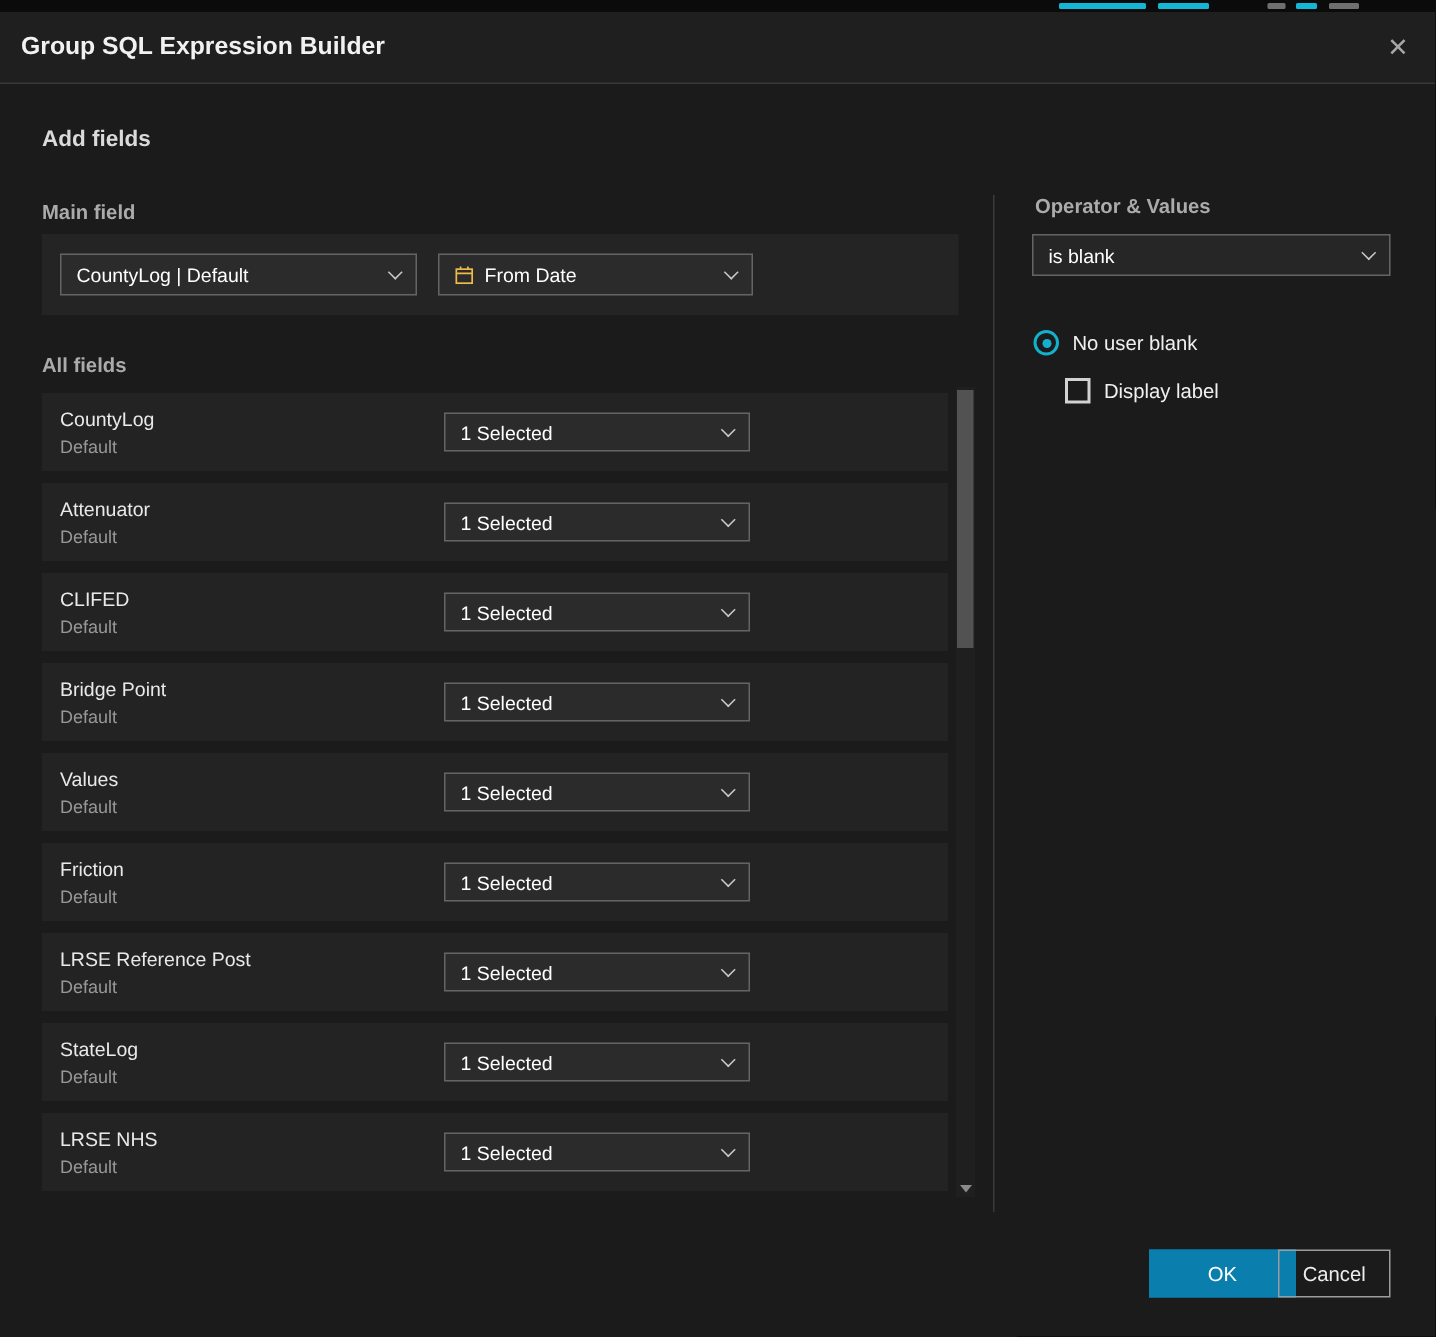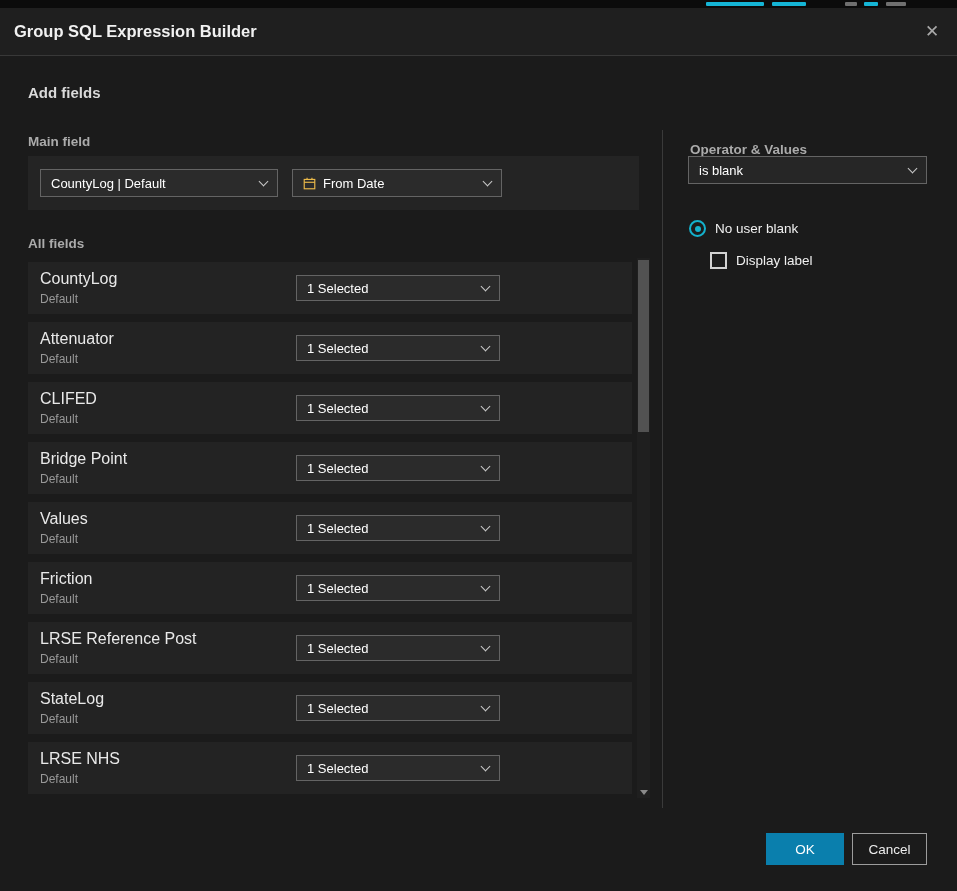--- a/index.html
+++ b/index.html
@@ -26,21 +26,21 @@
   .dropdown{display:flex;align-items:center;justify-content:space-between;box-sizing:border-box;
             background:#2b2b2b;border:1px solid #646464;color:#fff;font-size:13px;padding:0 10px;cursor:pointer;text-align:right;}
   .dd-left{display:flex;align-items:center;gap:7px;white-space:nowrap;overflow:hidden;}
   .chev{display:inline-block;width:6px;height:6px;border-right:1.6px solid #c9c9c9;border-bottom:1.6px solid #c9c9c9;
         transform:rotate(45deg);margin-top:-3px;flex:0 0 auto;}
 
   
   .rows{position:absolute;left:28px;top:254px;width:604px;display:flex;flex-direction:column;gap:8px;}
   .row{position:relative;height:52px;background:#232323;display:flex;flex-direction:column;justify-content:center;
        padding-left:12px;box-sizing:border-box;}
-  .row-name{font-size:16px;color:#e9e9e9;}
+  .row-name{font-size:13px;color:#e9e9e9;}
   .row-sub{font-size:12px;color:#989898;margin-top:4px;}
   .row-dd{position:absolute;left:268px;top:13px;width:204px;height:26px;}
 
   
   .sb-track{position:absolute;left:637px;top:250px;width:13px;height:540px;background:#1f1f1f;}
   .sb-thumb{position:absolute;left:1px;top:2px;width:11px;height:172px;background:#525252;cursor:grab;}
   .sb-caret{position:absolute;left:3px;bottom:3px;width:0;height:0;border-left:4px solid transparent;
             border-right:4px solid transparent;border-top:5px solid #8a8a8a;cursor:pointer;}
 
   .v-divider{position:absolute;left:662px;top:122px;width:1px;height:678px;background:#3a3a3a;}
@@ -49,21 +49,21 @@
   .op-dd{position:absolute;left:688px;top:148px;width:239px;height:28px;background:#262626;}
   .choice-row{position:absolute;display:flex;align-items:center;gap:9px;font-size:13.5px;color:#f0f0f0;cursor:pointer;}
   .radio{width:13px;height:13px;border:2px solid #14b1cc;border-radius:50%;display:inline-flex;
          align-items:center;justify-content:center;background:#1b1b1b;flex:0 0 auto;}
   .radio-dot{width:6px;height:6px;border-radius:50%;background:#14b1cc;}
   .checkbox{width:13px;height:13px;border:2px solid #d2d2d2;background:transparent;flex:0 0 auto;}
 
   
   .btn{position:absolute;top:825px;height:32px;box-sizing:border-box;font-size:13.5px;display:flex;
        align-items:center;justify-content:center;cursor:pointer;font-family:"Liberation Sans",sans-serif;}
-  .btn-ok{left:766px;width:78px;background:#0a7fad;color:#fff;border:1px solid #0a7fad;}
+  .btn-ok{left:766px;width:98px;background:#0a7fad;color:#fff;border:1px solid #0a7fad;}
   .btn-cancel{left:852px;width:75px;background:transparent;color:#ededed;border:1px solid #9c9c9c;}
 </style>
 </head>
 <body>
 
 <div class="stage">
 
   <div class="backdrop">
     <div class="frag" style="left:706px;width:58px;background:#15b5d6;"></div>
     <div class="frag" style="left:772px;width:34px;background:#15b5d6;"></div>
@@ -192,21 +192,21 @@
 
     </div>
 
     <div class="sb-track">
       <div class="sb-thumb"></div>
       <div class="sb-caret"></div>
     </div>
 
     <div class="v-divider"></div>
 
-    <div class="group-label" style="left:690px;top:134px;">Operator &amp; Values</div>
+    <div class="group-label" style="left:690px;top:122px;">Operator &amp; Values</div>
 
     <div class="dropdown op-dd">
       <span>is blank</span>
       <span class="chev"></span>
     </div>
 
     <div class="choice-row" style="left:689px;top:212px;">
       <span class="radio">
         <span class="radio-dot"></span>
       </span>

